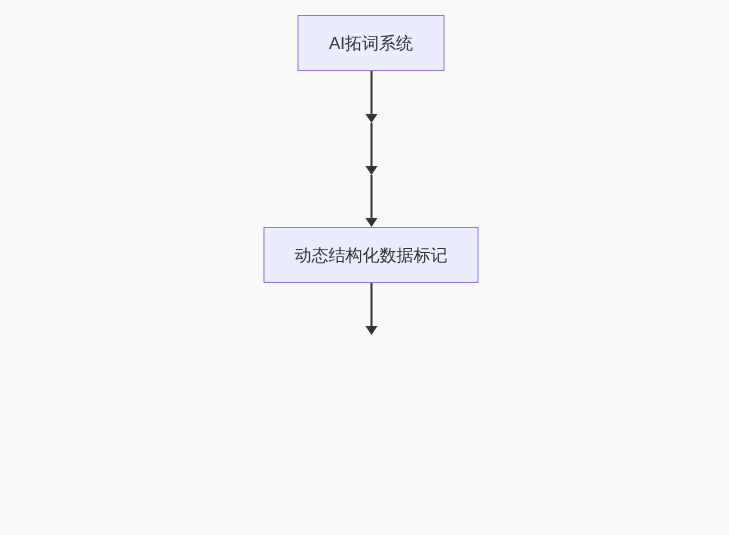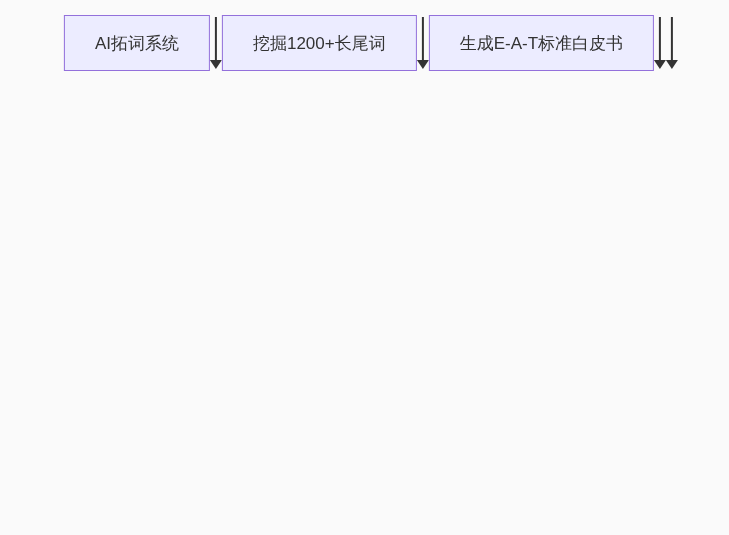--- a/index.html
+++ b/index.html
@@ -21,21 +21,21 @@
     overflow: hidden;
     background: var(--background);
     font-family: "Liberation Sans", "DejaVu Sans", sans-serif;
   }
   .flow {
     position: absolute;
     left: 371px;
     top: 15px;
     transform: translateX(-50%);
     display: flex;
-    flex-direction: row;
+    flex-direction: column;
     align-items: center;
   }
   .node {
     background: var(--node_fill);
     border: 1px solid var(--node_border);
     color: var(--text_color);
     font-size: 17px;
     line-height: 1;
     height: 56px;
     min-width: 145px;
@@ -73,39 +73,36 @@
 
     <div class="node">
       <span>AI拓词系统</span>
     </div>
 
     <div class="arrow">
       <div class="arrow-line"></div>
       <div class="arrow-head"></div>
     </div>
 
-    <div class="node">
-      <span>挖掘1200+长尾词</span>
-    </div>
-
-    <div class="arrow">
-      <div class="arrow-line"></div>
-      <div class="arrow-head"></div>
-    </div>
-
-    <div class="node">
-      <span>生成E-A-T标准白皮书</span>
-    </div>
 
     <div class="arrow">
       <div class="arrow-line"></div>
       <div class="arrow-head"></div>
     </div>
 
 
     <div class="arrow">
       <div class="arrow-line"></div>
       <div class="arrow-head"></div>
     </div>
 
+    <div class="node">
+      <span>动态结构化数据标记</span>
+    </div>
+
+    <div class="arrow">
+      <div class="arrow-line"></div>
+      <div class="arrow-head"></div>
+    </div>
+
 
   </div>
 </div>
 
 </body></html>

